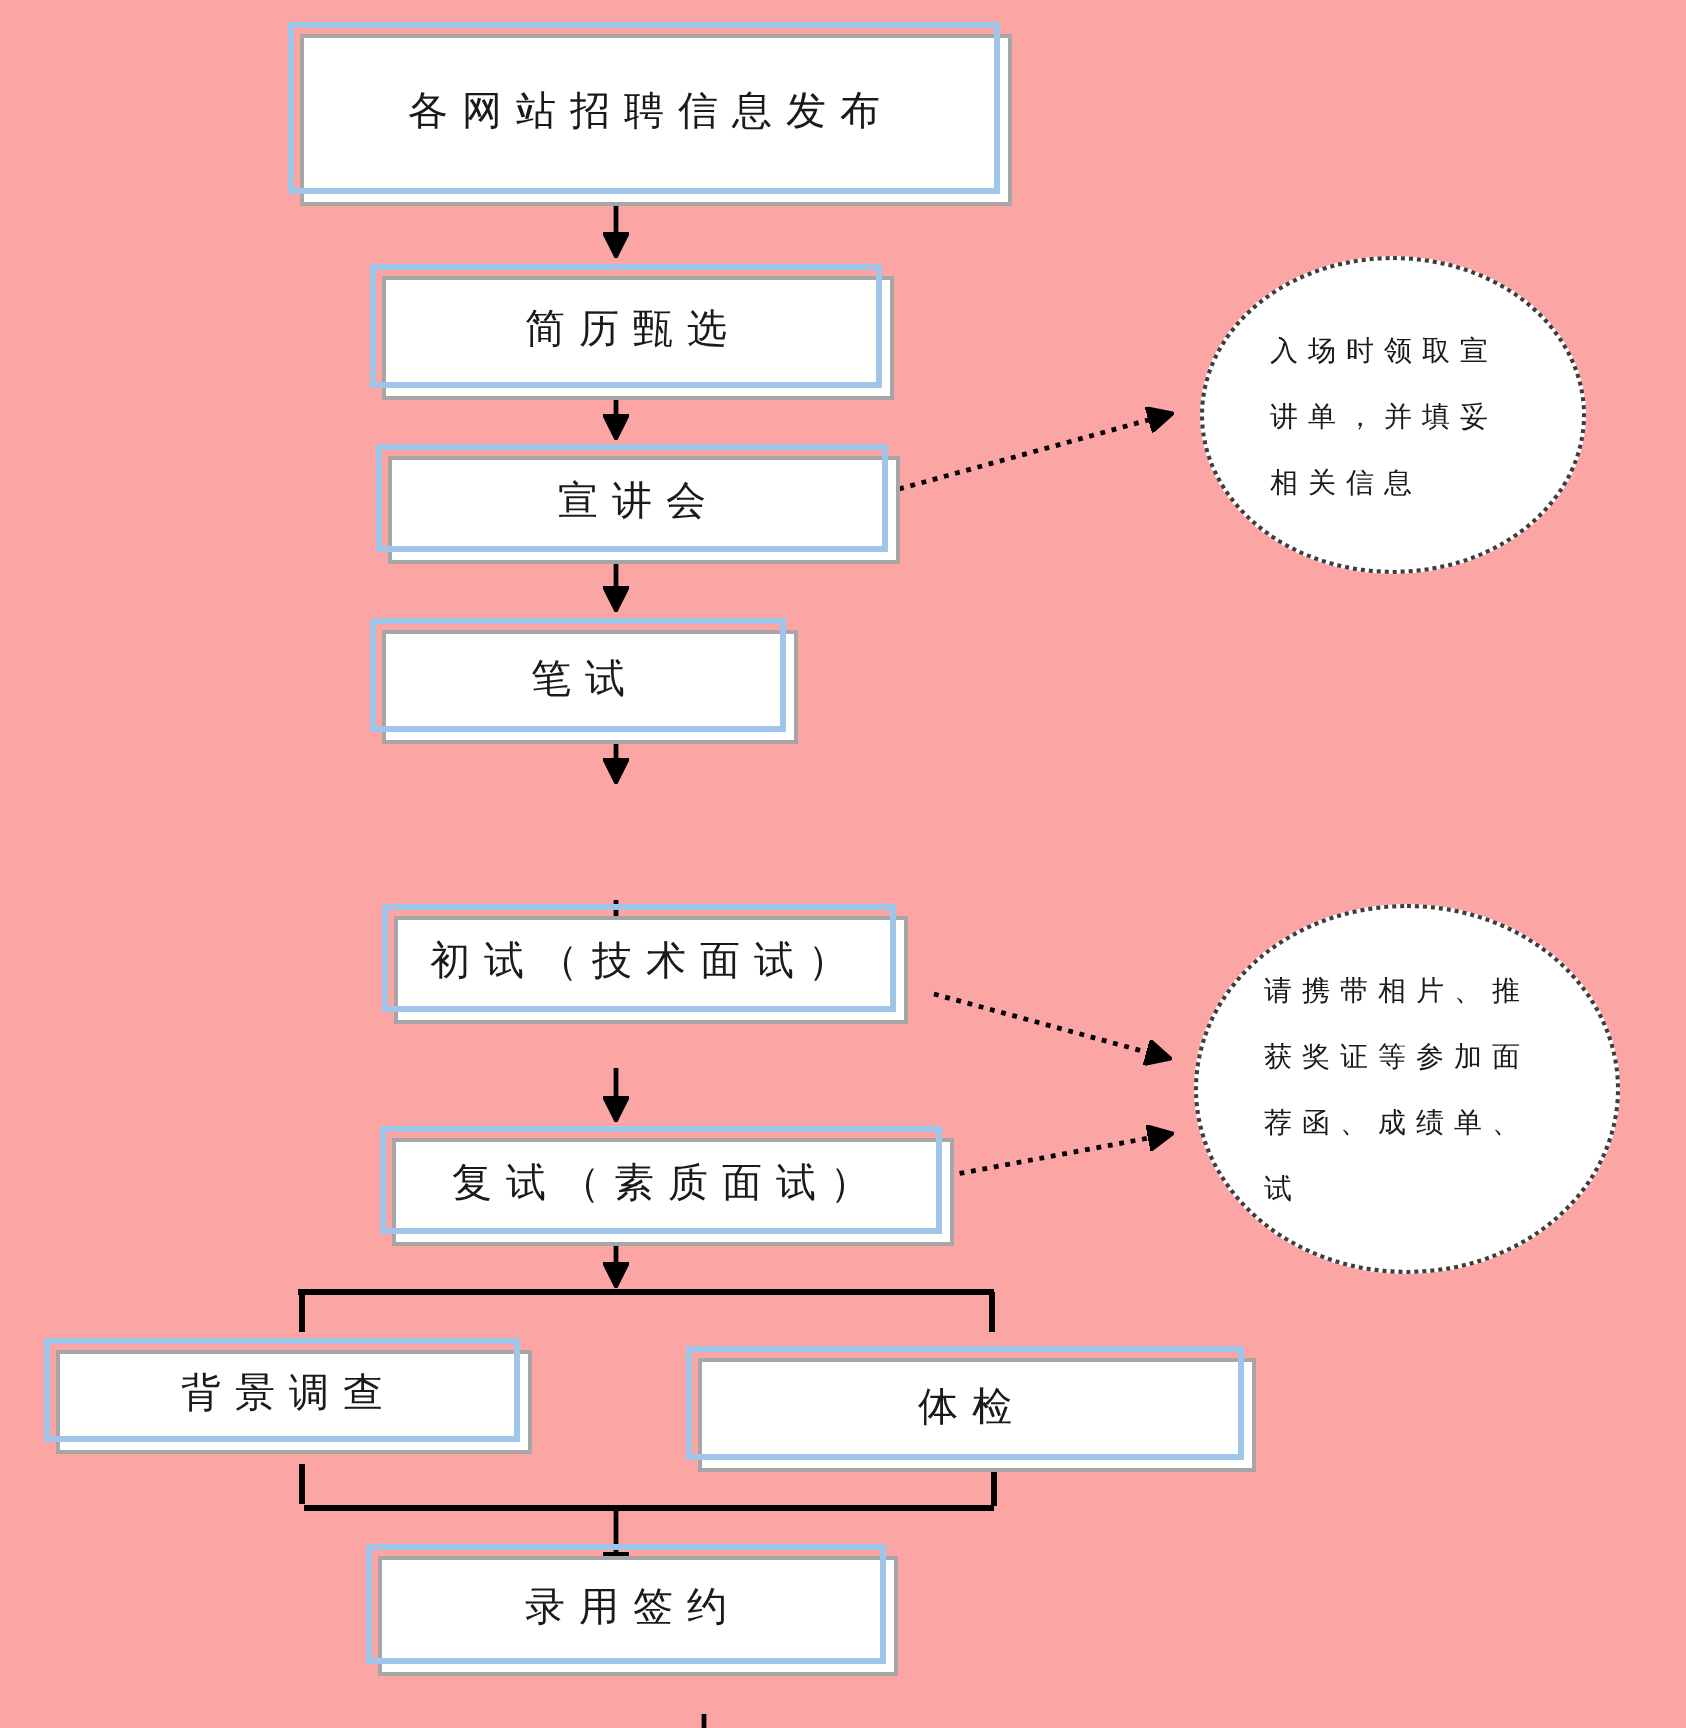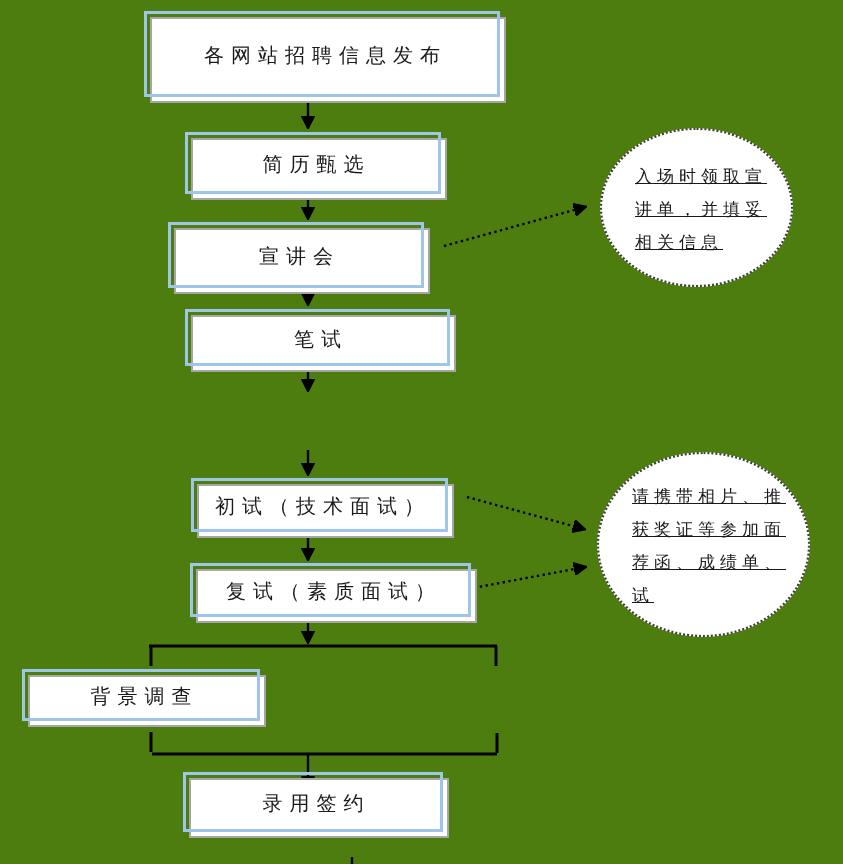--- a/index.html
+++ b/index.html
@@ -1,17 +1,17 @@
 <!DOCTYPE html>
 <html><head>
 <meta charset="utf-8">
 <style>
   html,body{margin:0;padding:0;background:#ffffff;}
   .canvas{
-    position:relative;width:843px;height:864px;background:#4d7c0f;overflow:hidden;
+    position:relative;width:843px;height:864px;background:#fca5a5;overflow:hidden;
     font-family:"Liberation Serif","DejaVu Serif",serif;color:#1a1a1a;
   }
   .connectors{position:absolute;left:0;top:0;width:843px;height:864px;z-index:1;}
   .node{position:absolute;z-index:2;}
   .node-shadow{
     position:absolute;left:6px;top:6px;width:100%;height:100%;
     border:2px solid #a6a6a6;background:#ffffff;box-sizing:border-box;
   }
   .node-face{
     position:absolute;left:0;top:0;width:100%;height:100%;
@@ -19,21 +19,21 @@
     display:flex;align-items:center;justify-content:center;
   }
   .node-label{
     font-size:20px;letter-spacing:7px;white-space:nowrap;
     padding-top:3px;padding-left:7px; 
   }
   .note{
     position:absolute;z-index:2;border:2.5px dotted #3d3d3d;border-radius:50%;
     box-sizing:border-box;background:#ffffff;
   }
-  .note-text{font-size:17px;letter-spacing:5px;line-height:33px;white-space:nowrap;text-decoration:underline;}
+  .note-text{font-size:14px;letter-spacing:5px;line-height:33px;white-space:nowrap;}
   .note-1 .note-text{padding:30px 0 0 33px;}
   .note-2 .note-text{padding:26px 0 0 33px;}
   svg line, svg path{stroke:#000000;}
 </style>
 </head>
 <body>
 
 <div class="canvas">
 
   <svg class="connectors" viewBox="0 0 843 864" xmlns="http://www.w3.org/2000/svg">
@@ -73,56 +73,62 @@
     </div>
   </div>
 
   <div class="node" style="left:185px;top:132px;width:256px;height:62px">
     <div class="node-shadow"></div>
     <div class="node-face">
       <span class="node-label">简历甄选</span>
     </div>
   </div>
 
-  <div class="node" style="left:168px;top:222px;width:256px;height:66px">
+  <div class="node" style="left:188px;top:222px;width:256px;height:54px">
     <div class="node-shadow"></div>
     <div class="node-face">
       <span class="node-label">宣讲会</span>
     </div>
   </div>
 
-  <div class="node" style="left:185px;top:309px;width:265px;height:57px">
+  <div class="node" style="left:185px;top:309px;width:208px;height:57px">
     <div class="node-shadow"></div>
     <div class="node-face">
       <span class="node-label">笔试</span>
     </div>
   </div>
 
 
-  <div class="node" style="left:191px;top:478px;width:257px;height:54px">
+  <div class="node" style="left:191px;top:452px;width:257px;height:54px">
     <div class="node-shadow"></div>
     <div class="node-face">
       <span class="node-label">初试（技术面试）</span>
     </div>
   </div>
 
   <div class="node" style="left:190px;top:563px;width:281px;height:54px">
     <div class="node-shadow"></div>
     <div class="node-face">
       <span class="node-label">复试（素质面试）</span>
     </div>
   </div>
 
   <div class="node" style="left:22px;top:669px;width:238px;height:52px">
     <div class="node-shadow"></div>
     <div class="node-face">
       <span class="node-label">背景调查</span>
     </div>
   </div>
 
+  <div class="node" style="left:343px;top:673px;width:279px;height:57px">
+    <div class="node-shadow"></div>
+    <div class="node-face">
+      <span class="node-label">体检</span>
+    </div>
+  </div>
 
   <div class="node" style="left:183px;top:772px;width:260px;height:60px">
     <div class="node-shadow"></div>
     <div class="node-face">
       <span class="node-label">录用签约</span>
     </div>
   </div>
 
   <div class="note note-1" style="left:600px;top:128px;width:193px;height:159px">
     <div class="note-text">

